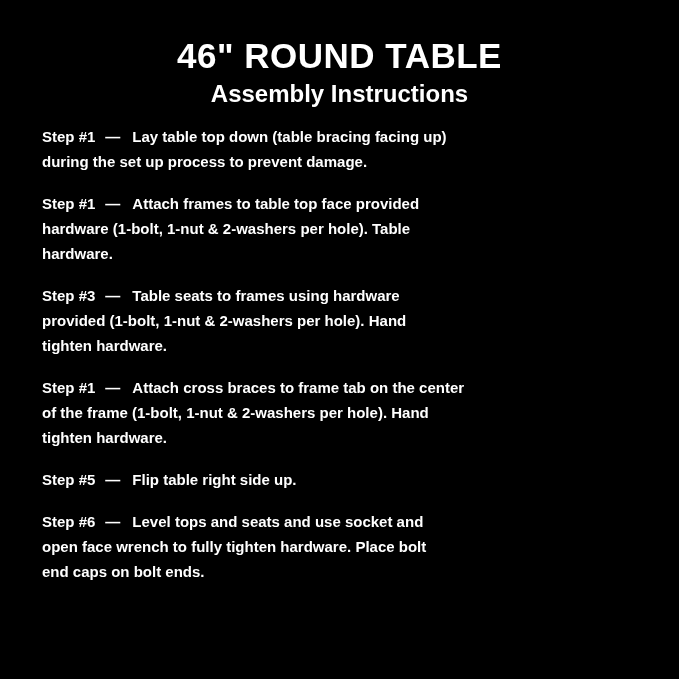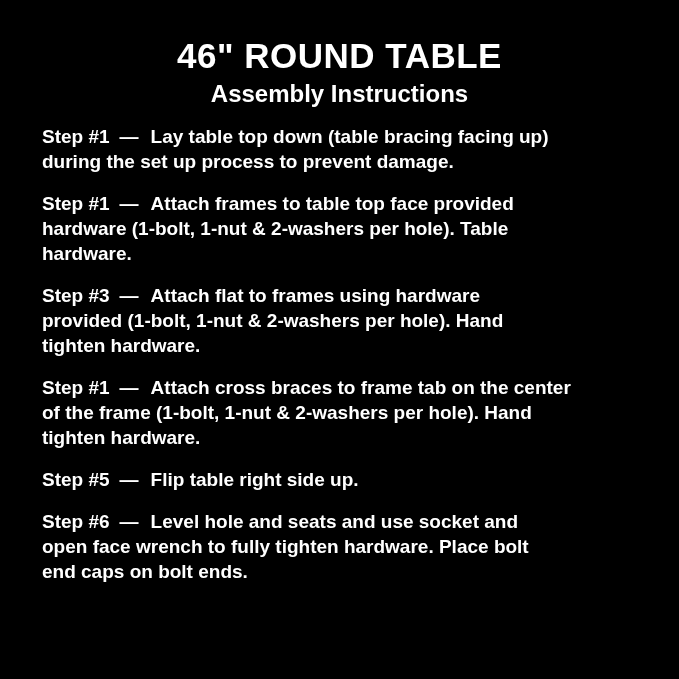--- a/index.html
+++ b/index.html
@@ -31,21 +31,21 @@
     margin: 0 0 16px 0;
     text-align: center;
     font-size: 24px;
     font-weight: bold;
   }
   .steps {
     padding: 0 28px 0 42px;
   }
   p.step {
     margin: 0 0 17px 0;
-    font-size: 19px;
+    font-size: 15px;
     line-height: 25px;
     font-weight: bold;
   }
   .line {
     display: block;
     white-space: nowrap;
   }
   .dash {
     display: inline-block;
     margin: 0 12px 0 10px;
@@ -65,35 +65,35 @@
       <span class="line">during the set up process to prevent damage.</span>
     </p>
 
     <p class="step">
       <span class="line"><span>Step #1</span><span class="dash">—</span><span>Attach frames to table top face provided</span></span>
       <span class="line">hardware (1-bolt, 1-nut &amp; 2-washers per hole). Table</span>
       <span class="line">hardware.</span>
     </p>
 
     <p class="step">
-      <span class="line"><span>Step #3</span><span class="dash">—</span><span>Attach flat to frames using hardware</span></span>
+      <span class="line"><span>Step #3</span><span class="dash">—</span><span>Table seats to frames using hardware</span></span>
       <span class="line">provided (1-bolt, 1-nut &amp; 2-washers per hole). Hand</span>
       <span class="line">tighten hardware.</span>
     </p>
 
     <p class="step">
       <span class="line"><span>Step #1</span><span class="dash">—</span><span>Attach cross braces to frame tab on the center</span></span>
       <span class="line">of the frame (1-bolt, 1-nut &amp; 2-washers per hole). Hand</span>
       <span class="line">tighten hardware.</span>
     </p>
 
     <p class="step">
       <span class="line"><span>Step #5</span><span class="dash">—</span><span>Flip table right side up.</span></span>
     </p>
 
     <p class="step">
-      <span class="line"><span>Step #6</span><span class="dash">—</span><span>Level hole and seats and use socket and</span></span>
+      <span class="line"><span>Step #6</span><span class="dash">—</span><span>Level tops and seats and use socket and</span></span>
       <span class="line">open face wrench to fully tighten hardware. Place bolt</span>
       <span class="line">end caps on bolt ends.</span>
     </p>
 
   </section>
 </main>
 
 </body></html>

